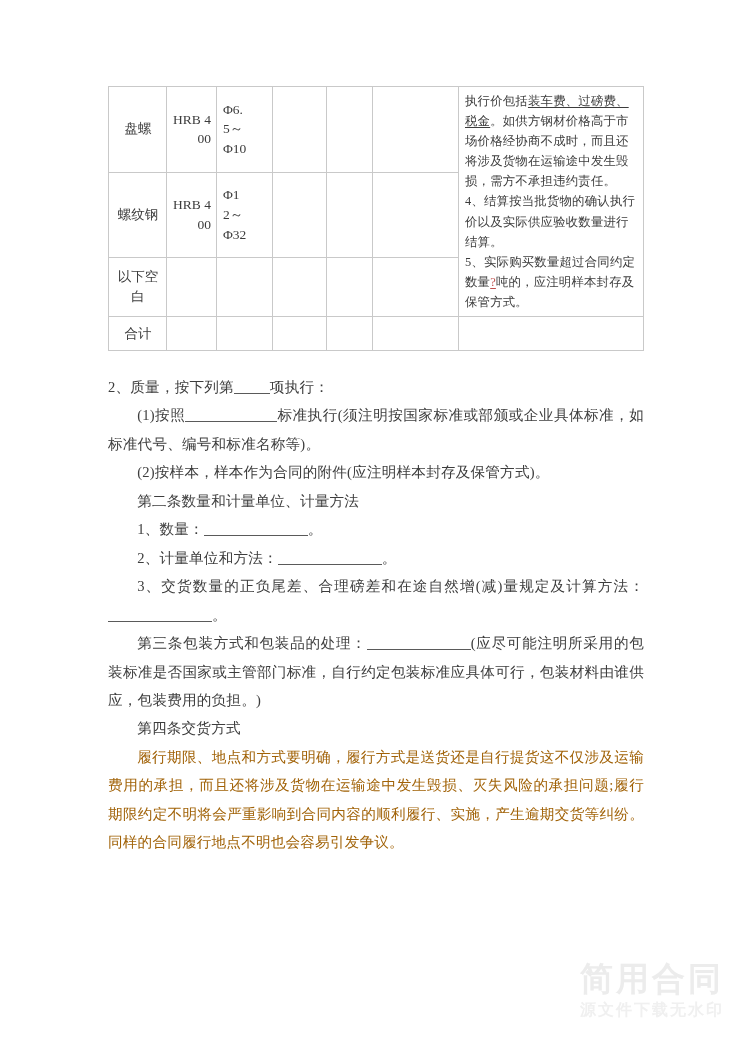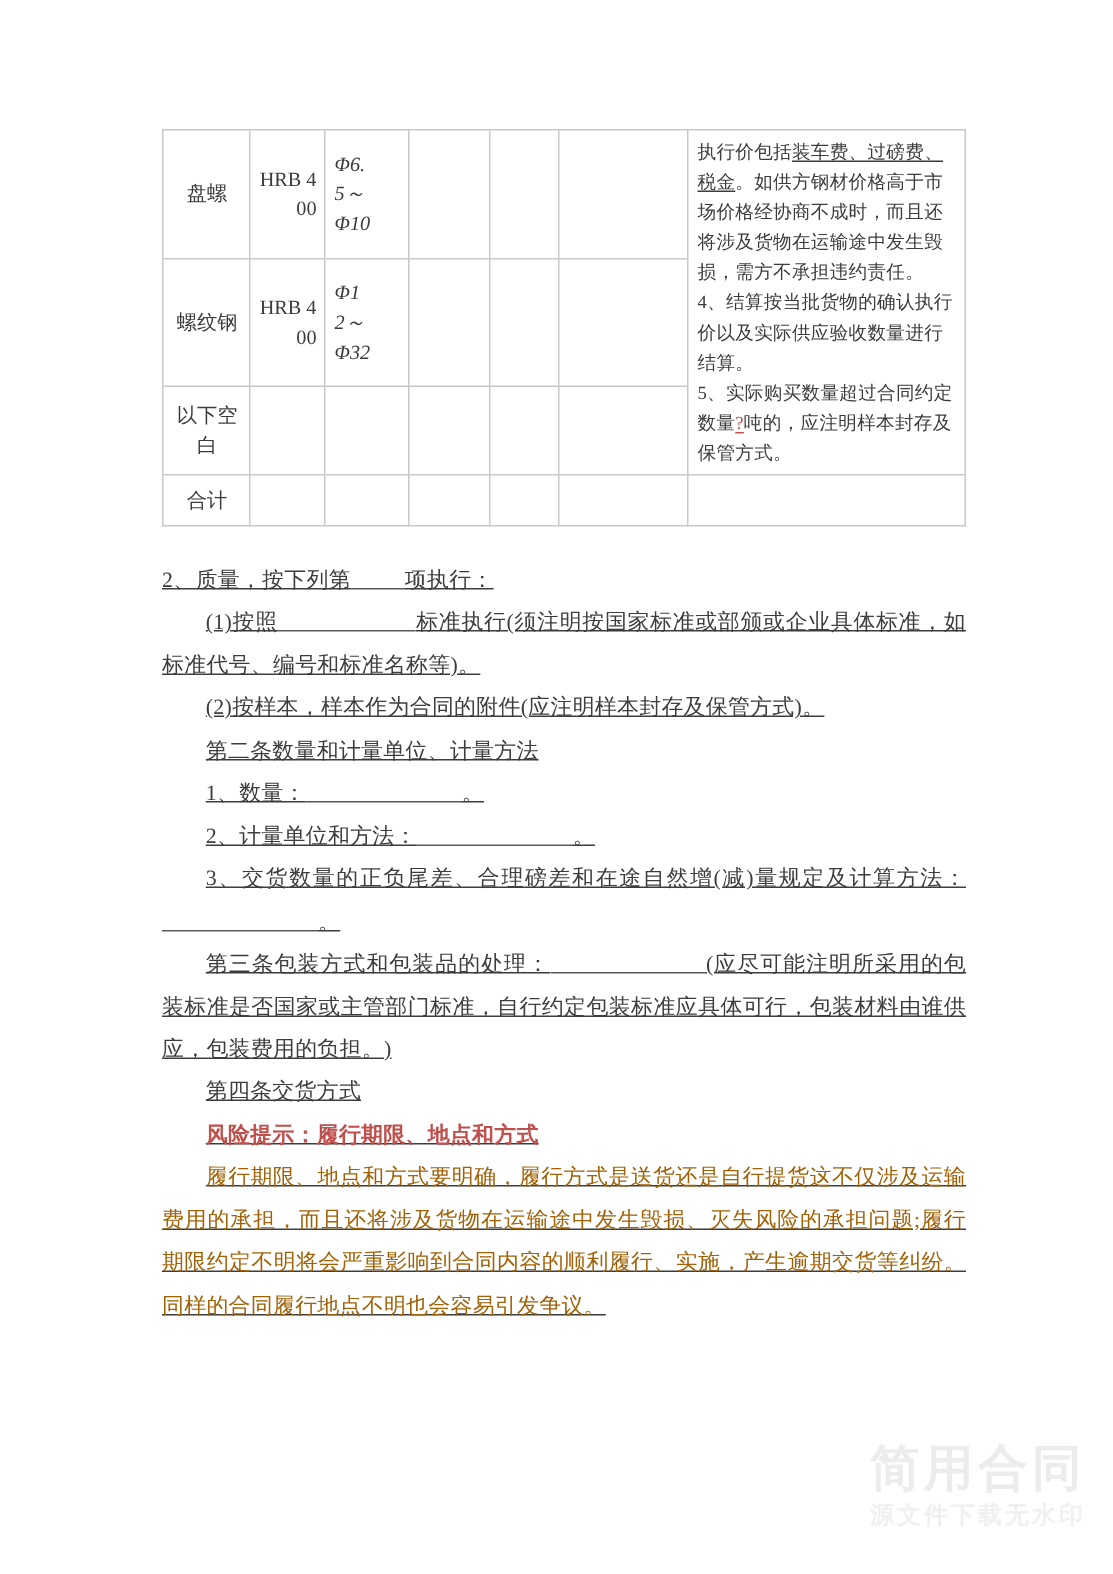--- a/index.html
+++ b/index.html
@@ -65,30 +65,29 @@
     color: #c0504d;
     text-decoration: underline;
     text-decoration-color: #c0504d;
     text-underline-offset: 2px;
   }
 
   .row-tall td { height: 62px; }
   .row-blank td { height: 40px; }
   .row-total td { height: 25px; }
 
-  .stack { display: block; font-style: italic; }
+  .stack { display: block; }
 
   
   .body-text {
     margin-top: 22px;
     font-size: 14.6px;
     line-height: 1.95;
     color: #3d3d3d;
     letter-spacing: 0.2px;
-    text-decoration: underline;
   }
   .body-text p {
     margin: 0;
     text-align: justify;
   }
   .ind1 { text-indent: 0; }
   .ind2 { text-indent: 2em; }
 
   .blank-line {
     display: inline-block;
@@ -211,21 +210,20 @@
 
       <p class="ind2"><span>2、计量单位和方法：</span><span class="blank-line bl-lg"></span><span>。</span></p>
 
       <p class="ind2"><span>3、交货数量的正负尾差、合理磅差和在途自然增(减)量规定及计算方法：</span><span class="blank-line bl-lg"></span><span>。</span></p>
 
       <p class="ind2"><span>第三条包装方式和包装品的处理：</span><span class="blank-line bl-lg"></span><span>(应尽可能注明所采用的包装标准是否国家或主管部门标准，自行约定包装标准应具体可行，包装材料由谁供应，包装费用的负担。)</span></p>
 
       <p class="ind2">第四条交货方式</p>
 
       <div class="risk-block">
-        <p class="ind2 risk-head">风险提示：履行期限、地点和方式</p>
         <p class="ind2 risk">履行期限、地点和方式要明确，履行方式是送货还是自行提货这不仅涉及运输费用的承担，而且还将涉及货物在运输途中发生毁损、灭失风险的承担问题;履行期限约定不明将会严重影响到合同内容的顺利履行、实施，产生逾期交货等纠纷。同样的合同履行地点不明也会容易引发争议。</p>
       </div>
 
     </div>
   </div>
 
   <div class="watermark">
     <div class="wm-main">简用合同</div>
     <div class="wm-sub">源文件下载无水印</div>
   </div>

